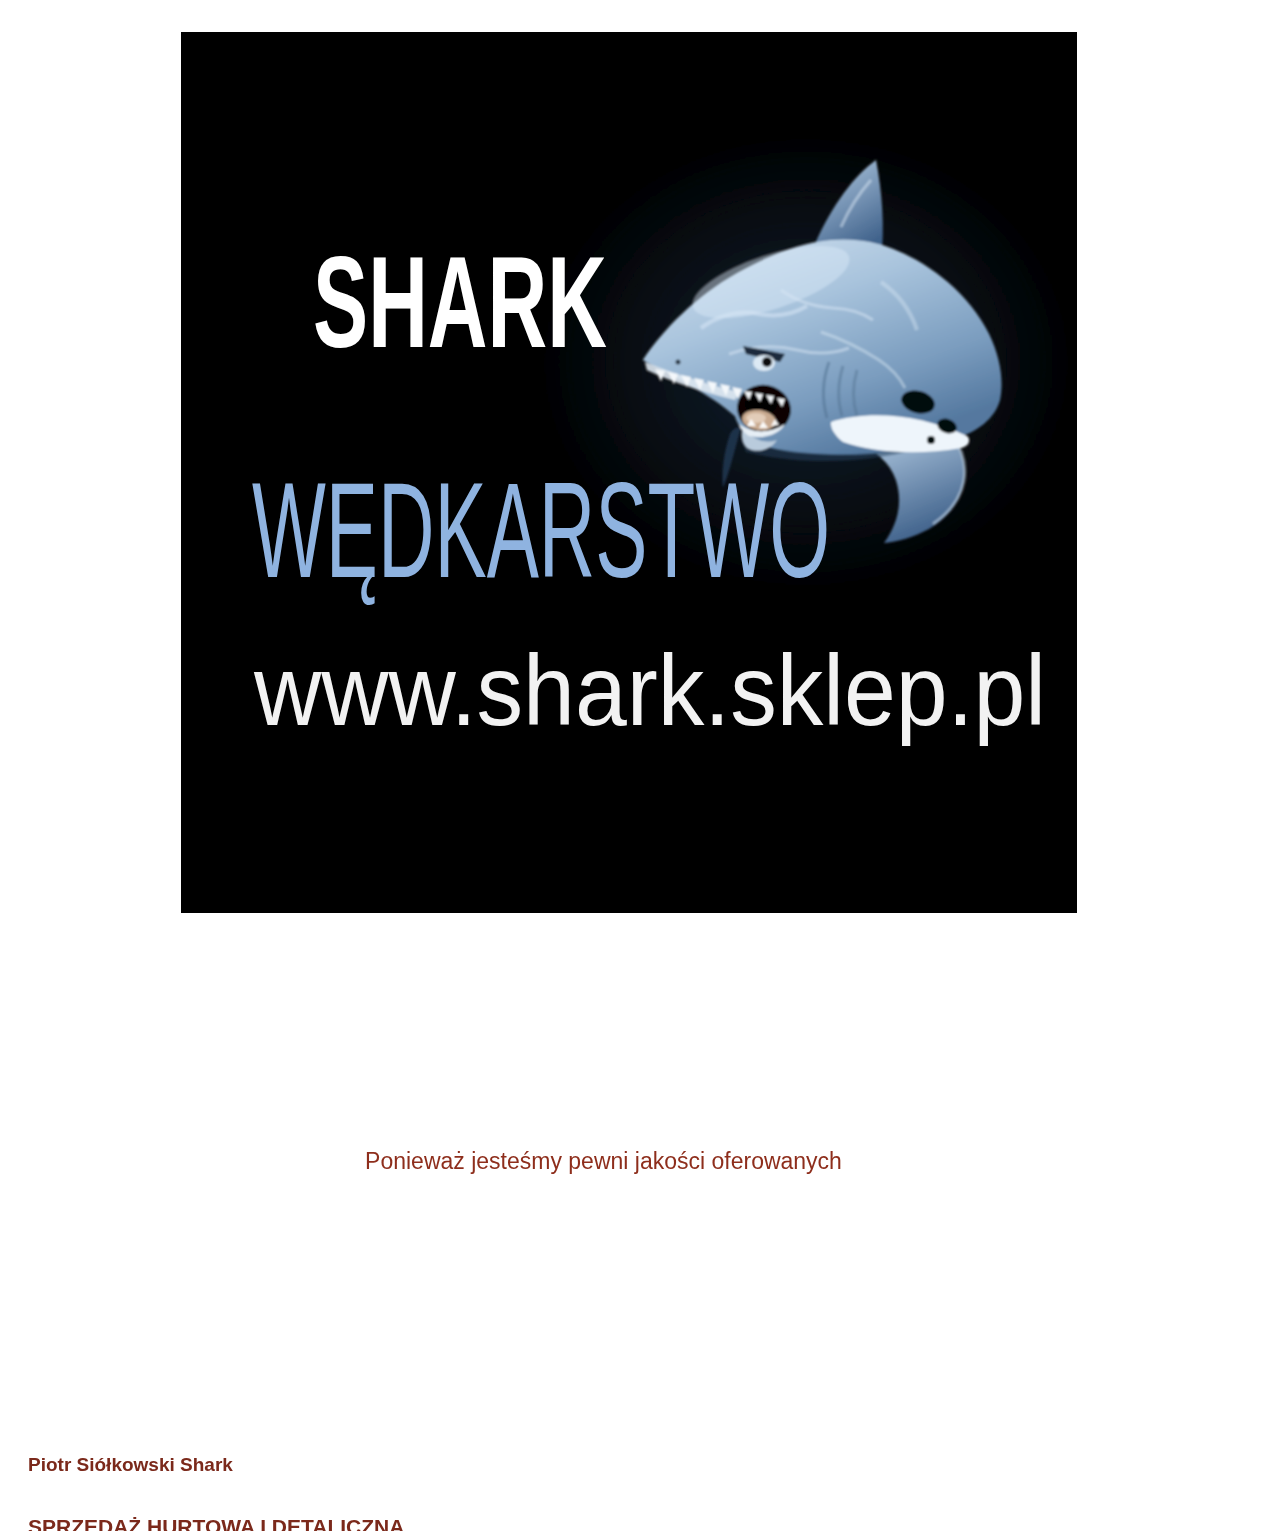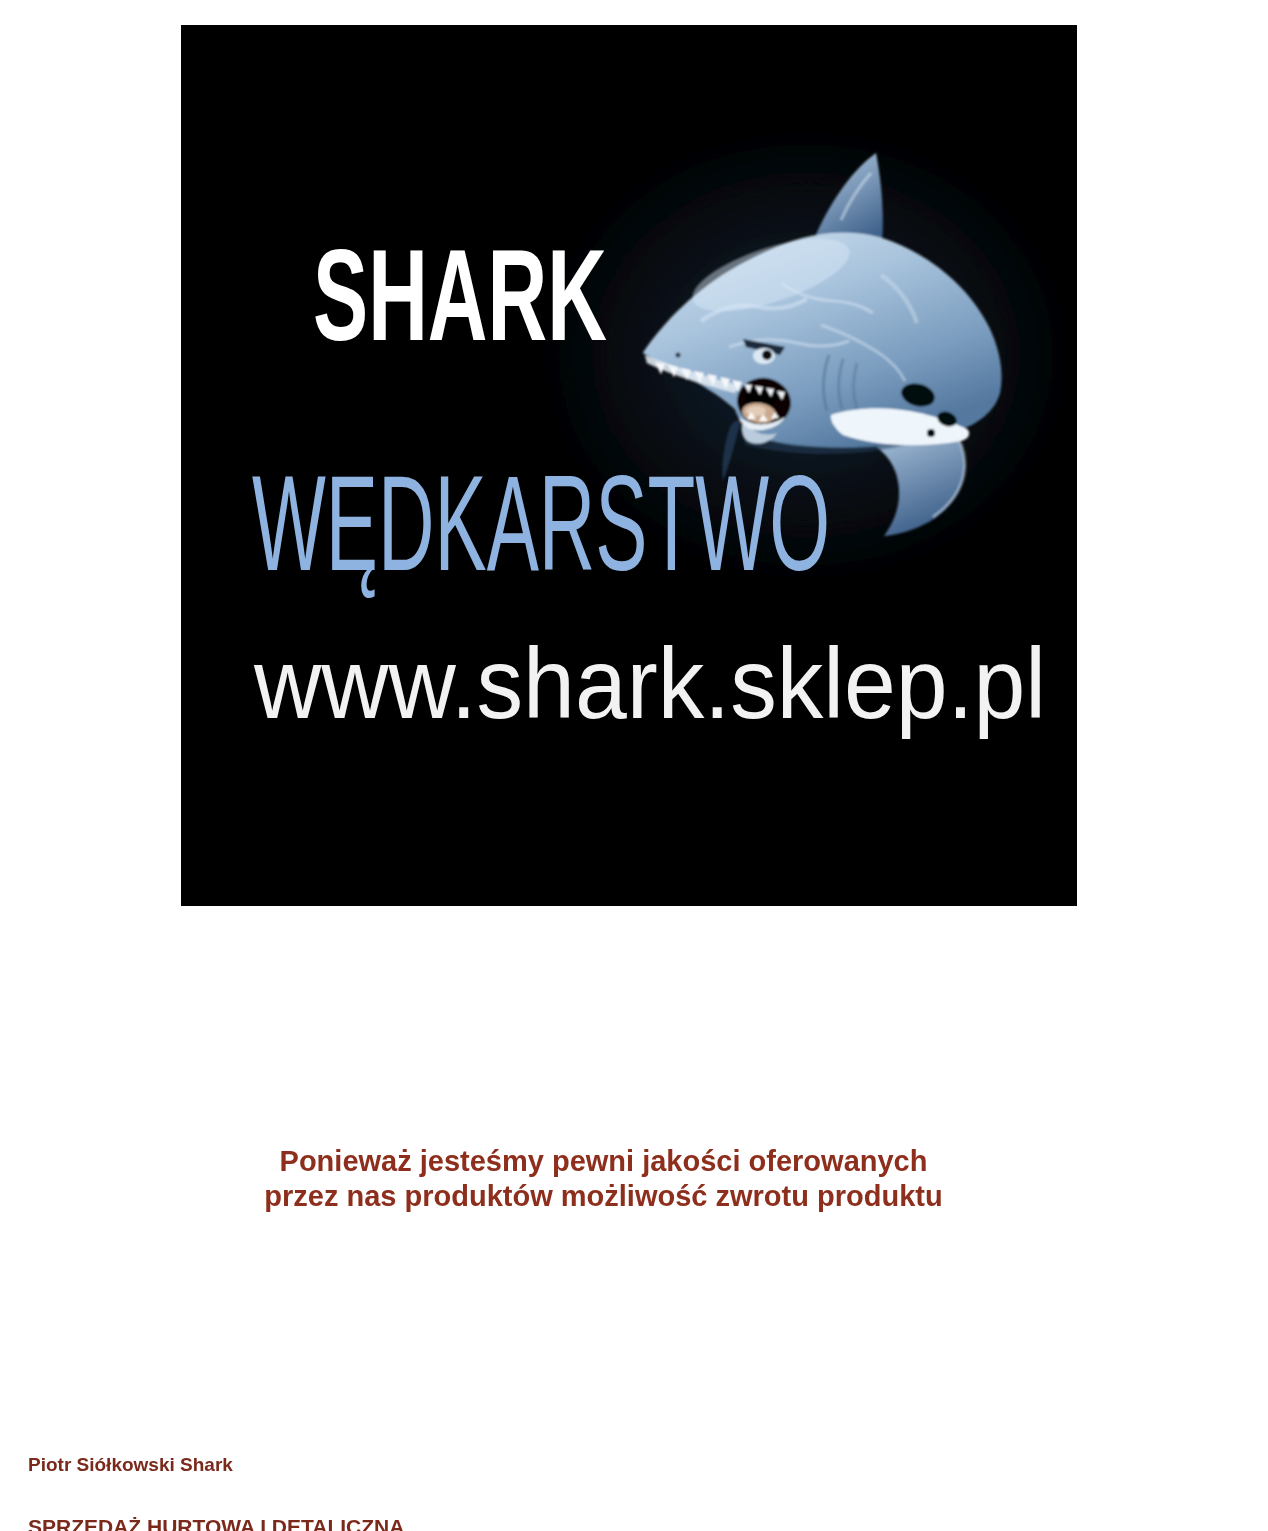--- a/index.html
+++ b/index.html
@@ -2,39 +2,39 @@
 <html style="--logo-bg: #000000; --logo-title: #ffffff; --logo-subtitle: #8fb3e0; --logo-website: #f2f2f2; --note-text: #8e2e1c; --contact-text: #7b291b;"><head>
 <meta charset="utf-8">
 <style>
   html,body{margin:0;padding:0;}
   body{
     width:1268px;height:1531px;position:relative;
     background:#ffffff;overflow:hidden;
     font-family:"Liberation Sans",sans-serif;
   }
   .logo{
-    position:absolute;left:181px;top:25px;width:896px;height:881px;margin:0;
+    position:absolute;left:181px;top:32px;width:896px;height:881px;margin:0;
   }
   .logo svg{display:block;width:100%;height:100%;}
   .logo-bg{fill:var(--logo-bg,#000000);}
   .logo-title{
     font-family:"Liberation Sans",sans-serif;font-weight:700;font-size:130px;
     fill:var(--logo-title,#ffffff);
   }
   .logo-subtitle{
     font-family:"Liberation Sans",sans-serif;font-weight:400;font-size:136px;
     fill:var(--logo-subtitle,#8fb3e0);
   }
   .logo-website{
     font-family:"Liberation Sans",sans-serif;font-weight:400;font-size:100px;
     fill:var(--logo-website,#f2f2f2);
   }
   .return-note{
     position:absolute;left:0;top:1144px;width:1207px;
-    text-align:center;font-weight:700;font-size:29px;line-height:35px;
+    text-align:center;font-weight:400;font-size:23px;line-height:35px;
     color:var(--note-text,#8e2e1c);
   }
   .contact{
     position:absolute;left:28px;top:1372px;font-style:normal;
     font-weight:700;color:var(--contact-text,#7b291b);white-space:pre-wrap;
   }
   .c-name{font-size:19px;line-height:25px;margin-top:44px;}
   .c-type{font-size:21px;line-height:27px;}
 </style>
 </head>
@@ -126,21 +126,20 @@
       </g>
 
       <text class="logo-title" x="279" y="315" text-anchor="middle" textLength="294" lengthAdjust="spacingAndGlyphs">SHARK</text>
       <text class="logo-subtitle" x="360" y="545" text-anchor="middle" textLength="578" lengthAdjust="spacingAndGlyphs">WĘDKARSTWO</text>
       <text class="logo-website" x="469" y="693" text-anchor="middle" textLength="792" lengthAdjust="spacingAndGlyphs">www.shark.sklep.pl</text>
     </svg>
   </figure>
 
   <div class="return-note">
     <div>Ponieważ jesteśmy pewni jakości oferowanych</div>
-    <div>przez nas produktów możliwość zwrotu produktu</div>
   </div>
 
   <address class="contact">
     <div class="c-name">Piotr Siółkowski Shark</div>
     <div class="c-type">SPRZEDAŻ HURTOWA I DETALICZNA</div>
     
     
     
   </address>
 

